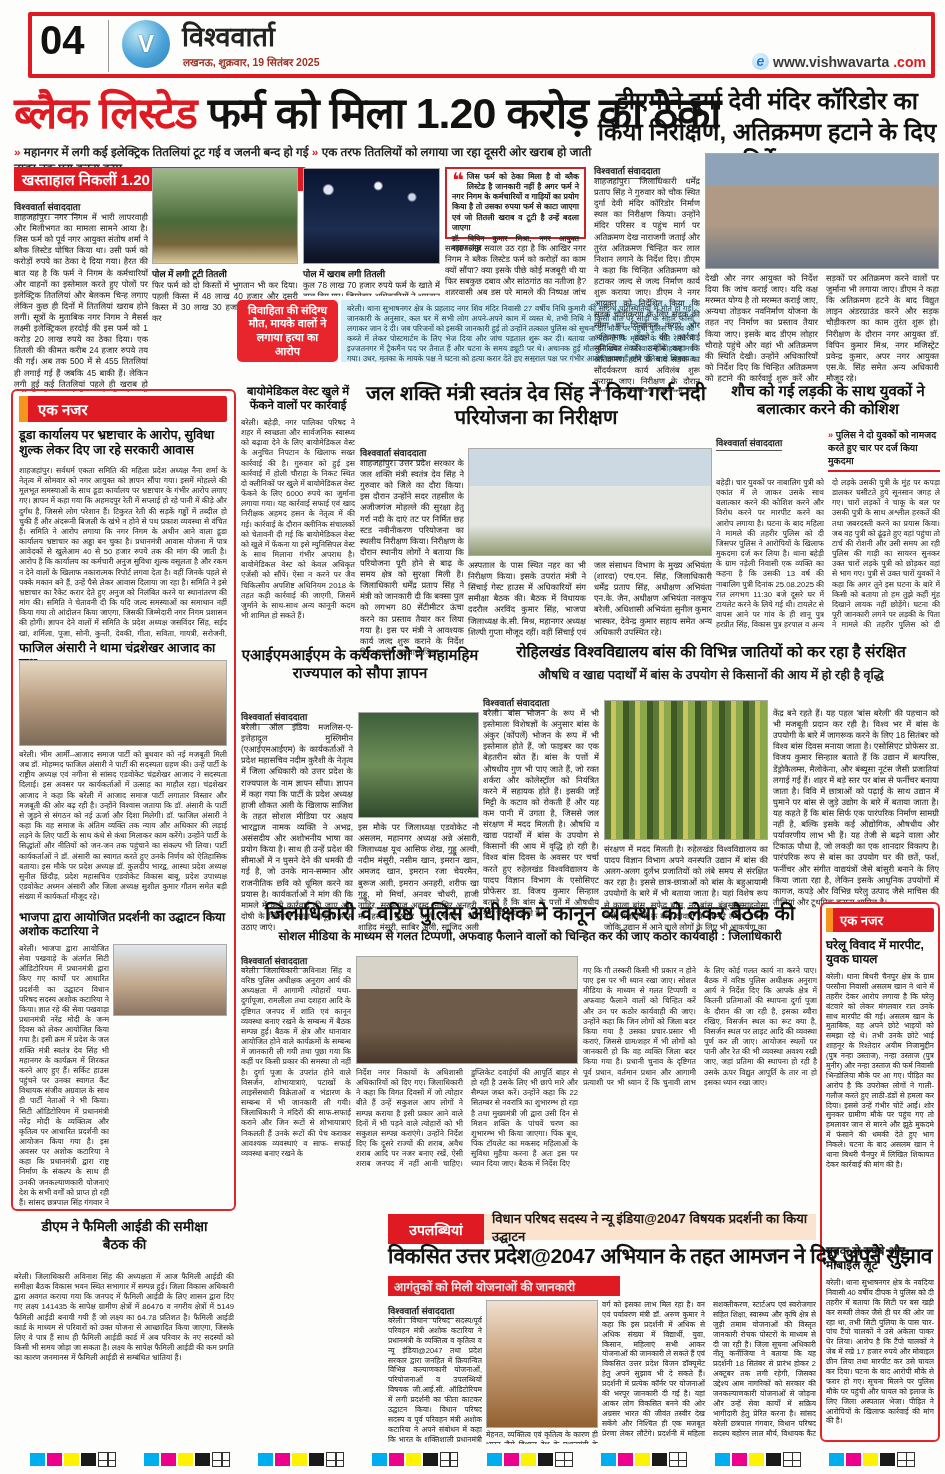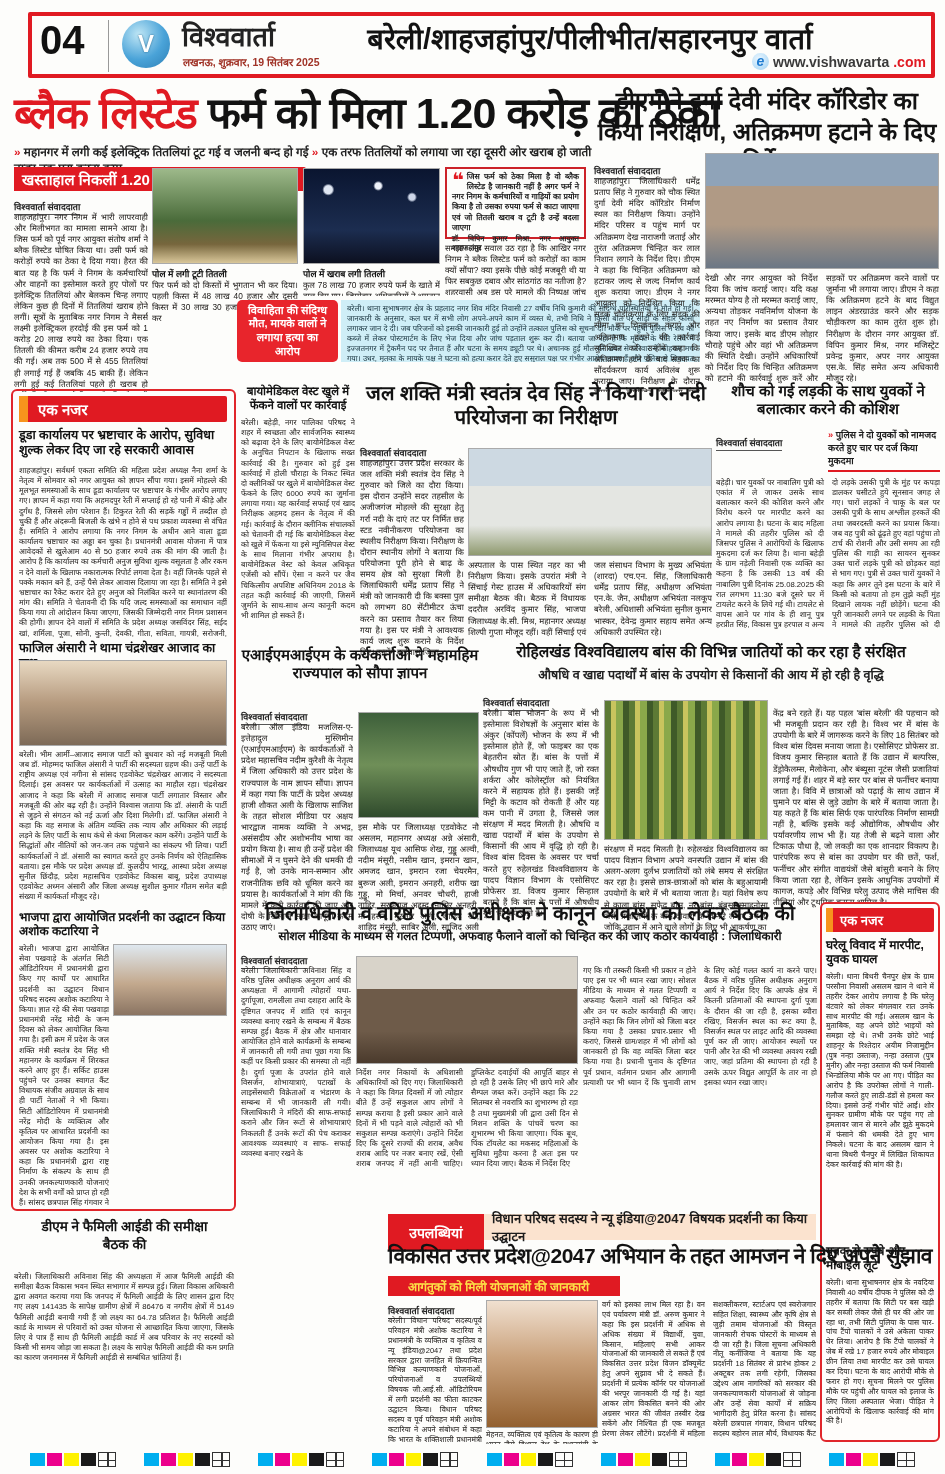--- a/index.html
+++ b/index.html
@@ -48,21 +48,20 @@
   <div class="abs" style="left:28px;top:12px;width:907px;height:66px;border:4px solid #e01a22;border-radius:2px;"></div>
   <div class="abs" style="left:40px;top:18px;font-size:40px;font-weight:bold;color:#111;">04</div>
   <div class="abs" style="left:108px;top:20px;width:1px;height:52px;background:#999;"></div>
   <div class="abs" style="left:122px;top:20px;width:48px;height:48px;border-radius:50%;
               background:radial-gradient(circle at 35% 30%,#bfe6f5,#4aa3d8 55%,#2c7fb5);
               display:flex;align-items:center;justify-content:center;">
       <span style="color:#fff;font-weight:bold;font-size:24px;text-shadow:0 0 2px #1c5c86;">V</span>
   </div>
   <div class="abs hl" style="left:182px;top:22px;font-size:27px;color:#222;">विश्ववार्ता</div>
   <div class="abs" style="left:183px;top:55px;font-size:10.5px;font-weight:bold;color:#a03327;">लखनऊ,   शुक्रवार, 19 सितंबर 2025</div>
-  <div class="abs hl center" style="left:330px;top:22px;width:520px;font-size:29px;">बरेली/शाहजहांपुर/पीलीभीत/सहारनपुर वार्ता</div>
   <div class="abs" style="left:752px;top:53px;font-size:14px;font-weight:bold;color:#3a3a3a;display:flex;align-items:center;gap:4px;">
       <span style="display:inline-block;width:17px;height:17px;border-radius:50%;background:radial-gradient(circle at 40% 35%,#eaf6ff,#9fd1f2);
                    color:#1e7bd0;font-size:14px;font-weight:bold;font-style:italic;text-align:center;line-height:16px;">e</span>
       <span>www.vishwavarta</span>
       <span class="red">.com</span>
   </div>
 
   <div class="abs hl" style="left:14px;top:88px;width:578px;font-size:43px;letter-spacing:-1px;white-space:nowrap;">
       <span class="red">ब्लैक लिस्टेड</span><span> फर्म को मिला 1.20 करोड़ का ठेका</span>
   </div>
@@ -164,27 +163,27 @@
   <div class="abs sideband" style="left:820px;top:902px;width:120px;height:540px;background:#fffdfb;"></div>
   <div class="abs eknajar" style="left:826px;top:908px;width:108px;height:24px;font-size:13px;">
       <span class="tab" style="width:7px;margin-right:7px;"></span>
       <span>एक नजर</span>
   </div>
   <div class="abs hl" style="left:826px;top:938px;width:108px;font-size:12px;">घरेलू विवाद में मारपीट, युवक घायल</div>
   <div class="abs body-sm" style="left:826px;top:972px;width:108px;height:268px;font-size:7.5px;">बरेली। थाना बिथरी चैनपुर क्षेत्र के ग्राम परसौना निवासी असलम खान ने थाने में तहरीर देकर आरोप लगाया है कि घरेलू बंटवारे को लेकर मंगलवार रात उनके साथ मारपीट की गई। असलम खान के मुताबिक, वह अपने छोटे भाइयों को समझा रहे थे। तभी उनके छोटे भाई शाहनूर के रिश्तेदार अयीम निजामुद्दीन (पुत्र नन्हा उस्ताज), नन्हा उस्ताज (पुत्र मुनीर) और नन्हा उस्ताज की फर्म निवासी भिन्डोलिया मौके पर आ गए। पीड़ित का आरोप है कि उपरोक्त लोगों ने गाली-गलौज करते हुए लाठी-डंडों से हमला कर दिया। इससे उन्हें गंभीर चोटें आईं। शोर सुनकर ग्रामीण मौके पर पहुंच गए तो हमलावर जान से मारने और झूठे मुकदमे में फंसाने की धमकी देते हुए भाग निकले। घटना के बाद असलम खान ने थाना बिथरी चैनपुर में लिखित शिकायत देकर कार्रवाई की मांग की है।</div>
   <div class="abs hl" style="left:826px;top:1244px;width:108px;font-size:12px;">युवक से रुपये और मोबाइल लूटे</div>
   <div class="abs body-sm" style="left:826px;top:1278px;width:108px;height:158px;font-size:7.5px;">बरेली। थाना सुभाषनगर क्षेत्र के नवदिया निवासी 40 वर्षीय दीपक ने पुलिस को दी तहरीर में बताया कि सिटी पर बस खड़ी कर सब्जी लेकर जैसे ही घर की ओर जा रहा था, तभी सिटी पुलिया के पास चार-पांच टैंपो चालकों ने उसे अकेला पाकर घेर लिया। आरोप है कि टैंपो चालकों ने जेब में रखे 17 हजार रुपये और मोबाइल छीन लिया तथा मारपीट कर उसे घायल कर दिया। घटना के बाद आरोपी मौके से फरार हो गए। सूचना मिलने पर पुलिस मौके पर पहुंची और घायल को इलाज के लिए जिला अस्पताल भेजा। पीड़ित ने आरोपियों के खिलाफ कार्रवाई की मांग की है।</div>
 
-  <div class="abs" style="left:388px;top:1214px;width:96px;height:36px;background:#e01a22;color:#fff;font-weight:bold;font-size:14px;
+  <div class="abs" style="left:388px;top:1214px;width:96px;height:30px;background:#e01a22;color:#fff;font-weight:bold;font-size:14px;
               display:flex;align-items:center;justify-content:center;">उपलब्धियां</div>
   <div class="abs" style="left:484px;top:1214px;width:332px;height:26px;background:#fbe3cf;color:#1c1c1c;font-weight:bold;font-size:13px;
               display:flex;align-items:center;padding-left:8px;box-sizing:border-box;">विधान परिषद सदस्य ने न्यू इंडिया@2047 विषयक प्रदर्शनी का  किया उद्घाटन</div>
   <div class="abs hl" style="left:388px;top:1244px;width:430px;font-size:21px;white-space:nowrap;letter-spacing:-0.5px;">विकसित उत्तर प्रदेश@2047 अभियान के तहत आमजन ने दिए अपने सुझाव</div>
-  <div class="abs" style="left:388px;top:1276px;width:232px;height:20px;background:#e01a22;color:#fde047;font-weight:bold;font-size:12px;
-              display:flex;align-items:center;padding-left:20px;box-sizing:border-box;">आगंतुकों को मिली योजनाओं की जानकारी</div>
+  <div class="abs" style="left:388px;top:1276px;width:232px;height:20px;background:#e01a22;color:#e5e5e5;font-weight:bold;font-size:12px;
+              display:flex;align-items:center;padding-left:6px;box-sizing:border-box;">आगंतुकों को मिली योजनाओं की जानकारी</div>
   <div class="abs" style="left:388px;top:1300px;"><span class="byline">विश्ववार्ता संवाददाता</span></div>
   <div class="abs body-sm" style="left:388px;top:1316px;width:94px;height:128px;font-size:7.5px;">बरेली। विधान परिषद सदस्य/पूर्व परिवहन मंत्री अशोक कटारिया ने प्रधानमंत्री के व्यक्तित्व व कृतित्व व न्यू इंडिया@2047 तथा प्रदेश सरकार द्वारा जनहित में क्रियान्वित विभिन्न कल्याणकारी योजनाओं, परियोजनाओं व उपलब्धियों विषयक जी.आई.सी. ऑडिटोरियम में लगी प्रदर्शनी का फीता काटकर उद्घाटन किया। विधान परिषद सदस्य व पूर्व परिवहन मंत्री अशोक कटारिया ने अपने संबोधन में कहा कि भारत के शक्तिशाली प्रधानमंत्री नरेन्द्र मोदी के सफल नीतियों से विश्व के देशों में भारत का दबदबा है, प्रधानमंत्री एक गरीब परिवार से निकलकर अपने</div>
   <div class="abs photo p-expo2" style="left:486px;top:1300px;width:112px;height:128px;"></div>
   <div class="abs body-sm" style="left:486px;top:1430px;width:112px;height:14px;font-size:7.5px;">मेहनत, व्यक्तित्व एवं कृतित्व के कारण ही भारत जैसे विशाल देश के प्रधानमंत्री के पद पर विराजमान हैं। उन्होंने कहा कि उनकी मेहनत और व्यक्तित्व से हम लोगों को प्रेरणा लेने की आवश्यकता है। अपने देश प्रदेश व जनपद को विकसित बनाने की दिशा में हमें कार्य करना चाहिए ताकि प्रधानमंत्री के संकल्प के अनुसार 2047 तक भारत को विकसित भारत बनाया जा सके।</div>
   <div class="abs body-sm two-col" style="left:602px;top:1300px;width:214px;height:144px;font-size:7.5px;">वर्ग को इसका लाभ मिल रहा है। वन एवं पर्यावरण मंत्री डॉ. अरुण कुमार ने कहा कि इस प्रदर्शनी में अधिक से अधिक संख्या में विद्यार्थी, युवा, किसान, महिलाएं सभी आकर योजनाओं की जानकारी ले सकते हैं एवं विकसित उत्तर प्रदेश विजन डॉक्यूमेंट हेतु अपने सुझाव भी दे सकते हैं। प्रदर्शनी में प्रत्येक कॉर्नर पर योजनाओं की भरपूर जानकारी दी गई है। यहां आकर लोग विकसित बनने की ओर अग्रसर भारत की जीवंत तस्वीर देख सकेंगे और निश्चित ही एक मजबूत प्रेरणा लेकर लौटेंगे। प्रदर्शनी में महिला सशक्तीकरण, स्टार्टअप एवं स्वरोजगार सहित शिक्षा, स्वास्थ्य और कृषि क्षेत्र से जुड़ी तमाम योजनाओं की विस्तृत जानकारी रोचक पोस्टरों के माध्यम से दी जा रही है। जिला सूचना अधिकारी नीतू कर्नीजिया ने बताया कि यह प्रदर्शनी 18 सितंबर से प्रारंभ होकर 2 अक्टूबर तक लगी रहेगी, जिसका उद्देश्य आम नागरिकों को सरकार की जनकल्याणकारी योजनाओं से जोड़ना और उन्हें सेवा कार्यों में सक्रिय भागीदारी हेतु प्रेरित करना है। सांसद बरेली छत्रपाल गंगवार, विधान परिषद सदस्य बहोरन लाल मौर्य, विधायक कैंट संजीव अग्रवाल, विधायक नवाबगंज डॉ. एमपी आर्य, विधायक बिथरी चैनपुर डॉ. रामवेन्द्र शर्मा, जिलाध्यक्ष भाजपा बरेली सोमपाल शर्मा, जिलाध्यक्ष भाजपा आंवला आदेश प्रताप सिंह, महानगर अध्यक्ष भाजपा अधीर सक्सेना व अन्य जनप्रतिनिधिगण सहित डॉ. विनोद पगरानी व बड़ी संख्या में जनसामान्य द्वारा प्रदर्शनी की सराहना की।</div>
 
   <div class="abs" style="left:30px;top:1452px;width:885px;display:flex;justify-content:space-between;">
       <div class="reg-group">
         <span class="sq c1" style="background: rgb(0, 174, 239);"></span>
         <span class="sq c2" style="background: rgb(236, 0, 140);"></span>

